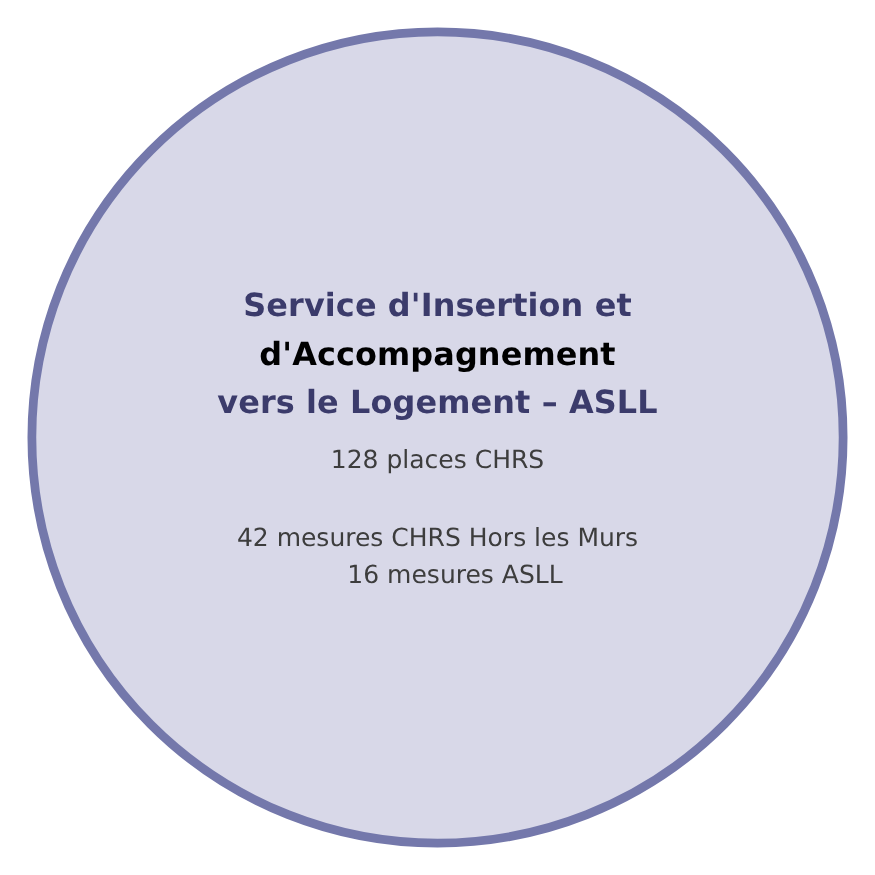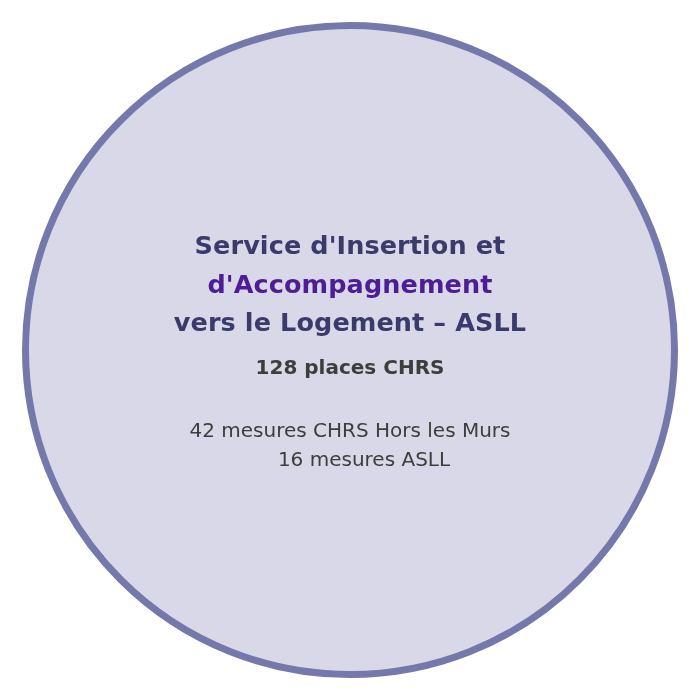--- a/index.html
+++ b/index.html
@@ -92,24 +92,24 @@
 <body>
 
 <div id="canvas" style="width: 700px; height: 497px; background: rgb(255, 255, 255);">
 
   <div id="circle-node" style="width: 642px; height: 642px; left: 21.5px; top: 21.5px; background: rgb(216, 216, 232); border-width: 7.5px; border-color: rgb(116, 120, 171);"></div>
 
   <div id="label-block">
 
     <div class="title-group">
       <span class="title-line" style="color: rgb(59, 59, 107); font-size: 25.5px; font-weight: bold;">Service d'Insertion et</span>
-      <span class="title-line" style="color: #4c1d95; font-size: 25.5px; font-weight: bold;">d'Accompagnement</span>
+      <span class="title-line" style="color: #000000; font-size: 25.5px; font-weight: bold;">d'Accompagnement</span>
       <span class="title-line" style="color: rgb(59, 59, 107); font-size: 25.5px; font-weight: bold;">vers le Logement – ASLL</span>
     </div>
 
     <div class="body-group">
-      <span class="body-line" style="color: rgb(61, 61, 61); font-size: 20px; font-weight: bold;">128 places CHRS</span>
+      <span class="body-line" style="color: rgb(61, 61, 61); font-size: 20px; font-weight: normal;">128 places CHRS</span>
       <span class="body-line" style="color: rgb(61, 61, 61); font-size: 20px; font-weight: normal; margin-top: 34px;">42 mesures CHRS Hors les Murs</span>
       <span class="body-line" style="color: rgb(61, 61, 61); font-size: 20px; font-weight: normal; padding-left: 28px;">16 mesures ASLL</span>
     </div>
 
   </div>
 </div>
 
 </body></html>

